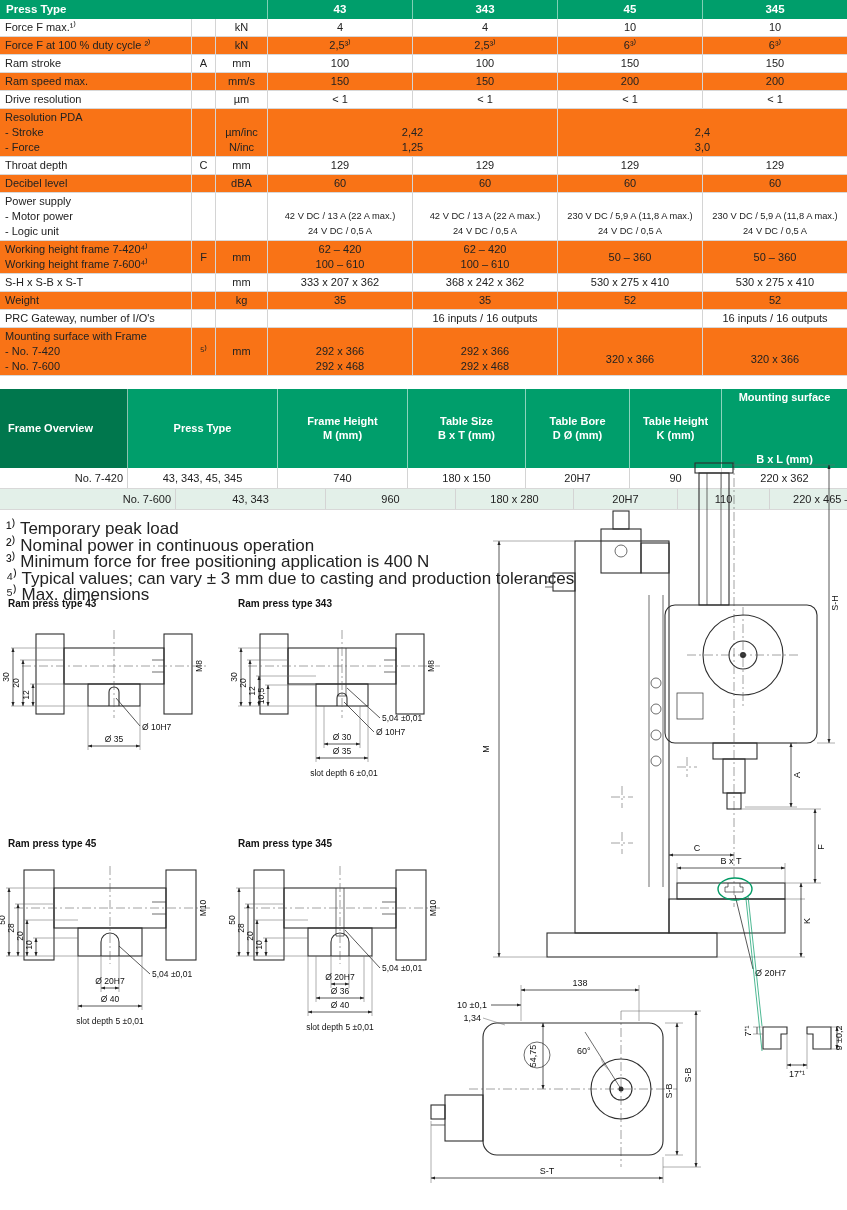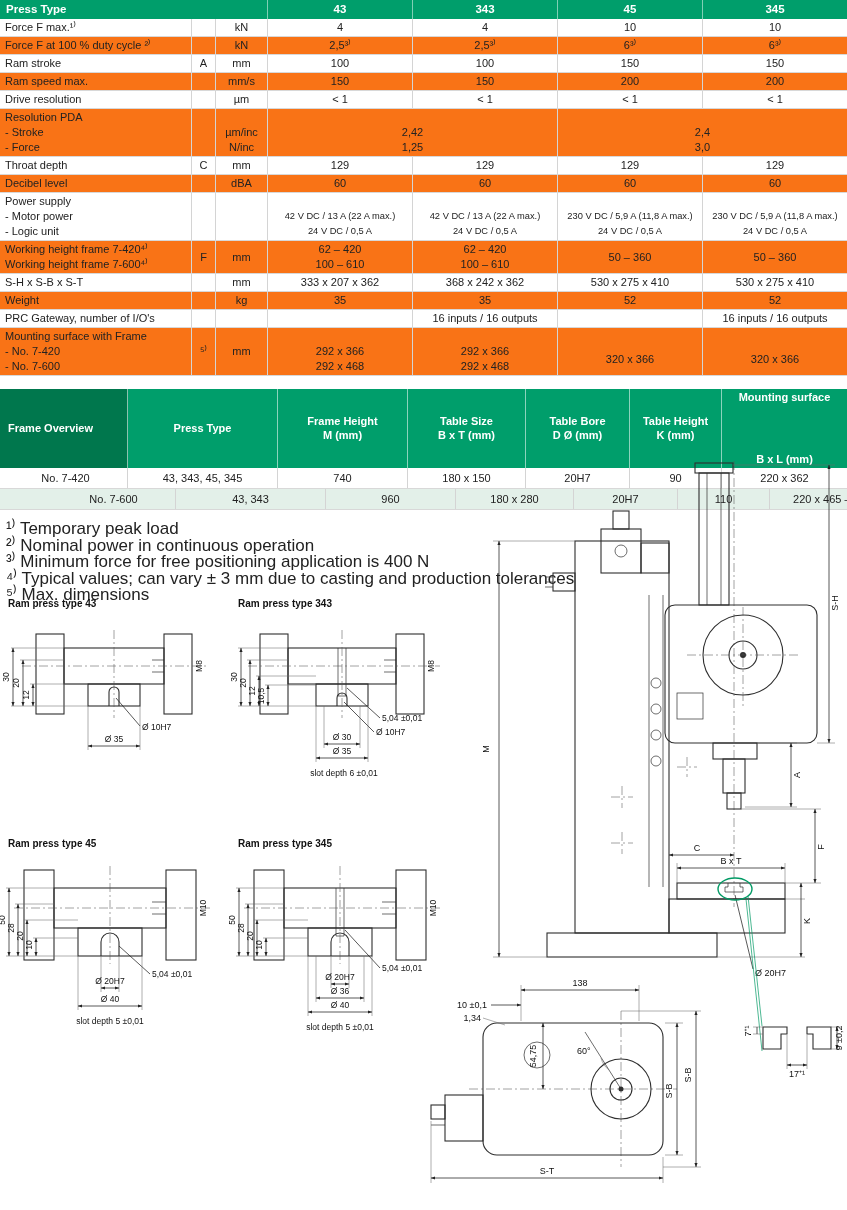--- a/index.html
+++ b/index.html
@@ -28,21 +28,21 @@
   .fhead,.frow{display:grid;grid-template-columns:128px 150px 130px 118px 104px 92px 125px;}
   .fhead{background:#009e6b;color:#fff;font-weight:bold;}
   .fhc{min-height:34px;display:flex;flex-direction:column;justify-content:center;align-items:center;text-align:center;border-right:1px solid rgba(255,255,255,.55);padding:2px 4px;}
   .fhc:last-child{border-right:none;gap:48px;}
   .fhc .ln{line-height:13.5px;min-height:13.5px;}
   .fhc.dark{background:#00774d;align-items:flex-start;text-align:left;padding-left:8px;}
   .frow{border-bottom:1px solid #d8d8d8;}
   .frow.shade{background:#e3f0e9;padding-left:48px;}
   .fcell{padding:2.5px 4px;text-align:center;border-right:1px solid #d4d4d4;line-height:15px;white-space:nowrap;overflow:hidden;}
   .fcell:last-child{border-right:none;}
-  .fcell.first{text-align:center;padding-left:8px;}
+  .fcell.first{text-align:right;padding-left:8px;}
 
   
   .footnotes{margin:12px 0 16px 6px;font-size:17px;color:#222;}
   .fn{margin-bottom:2.5px;line-height:14px;}
 
   
   .h-ram{position:absolute;font-size:10px;font-weight:bold;color:#111;white-space:nowrap;}
 
   
   svg{overflow:visible;}

